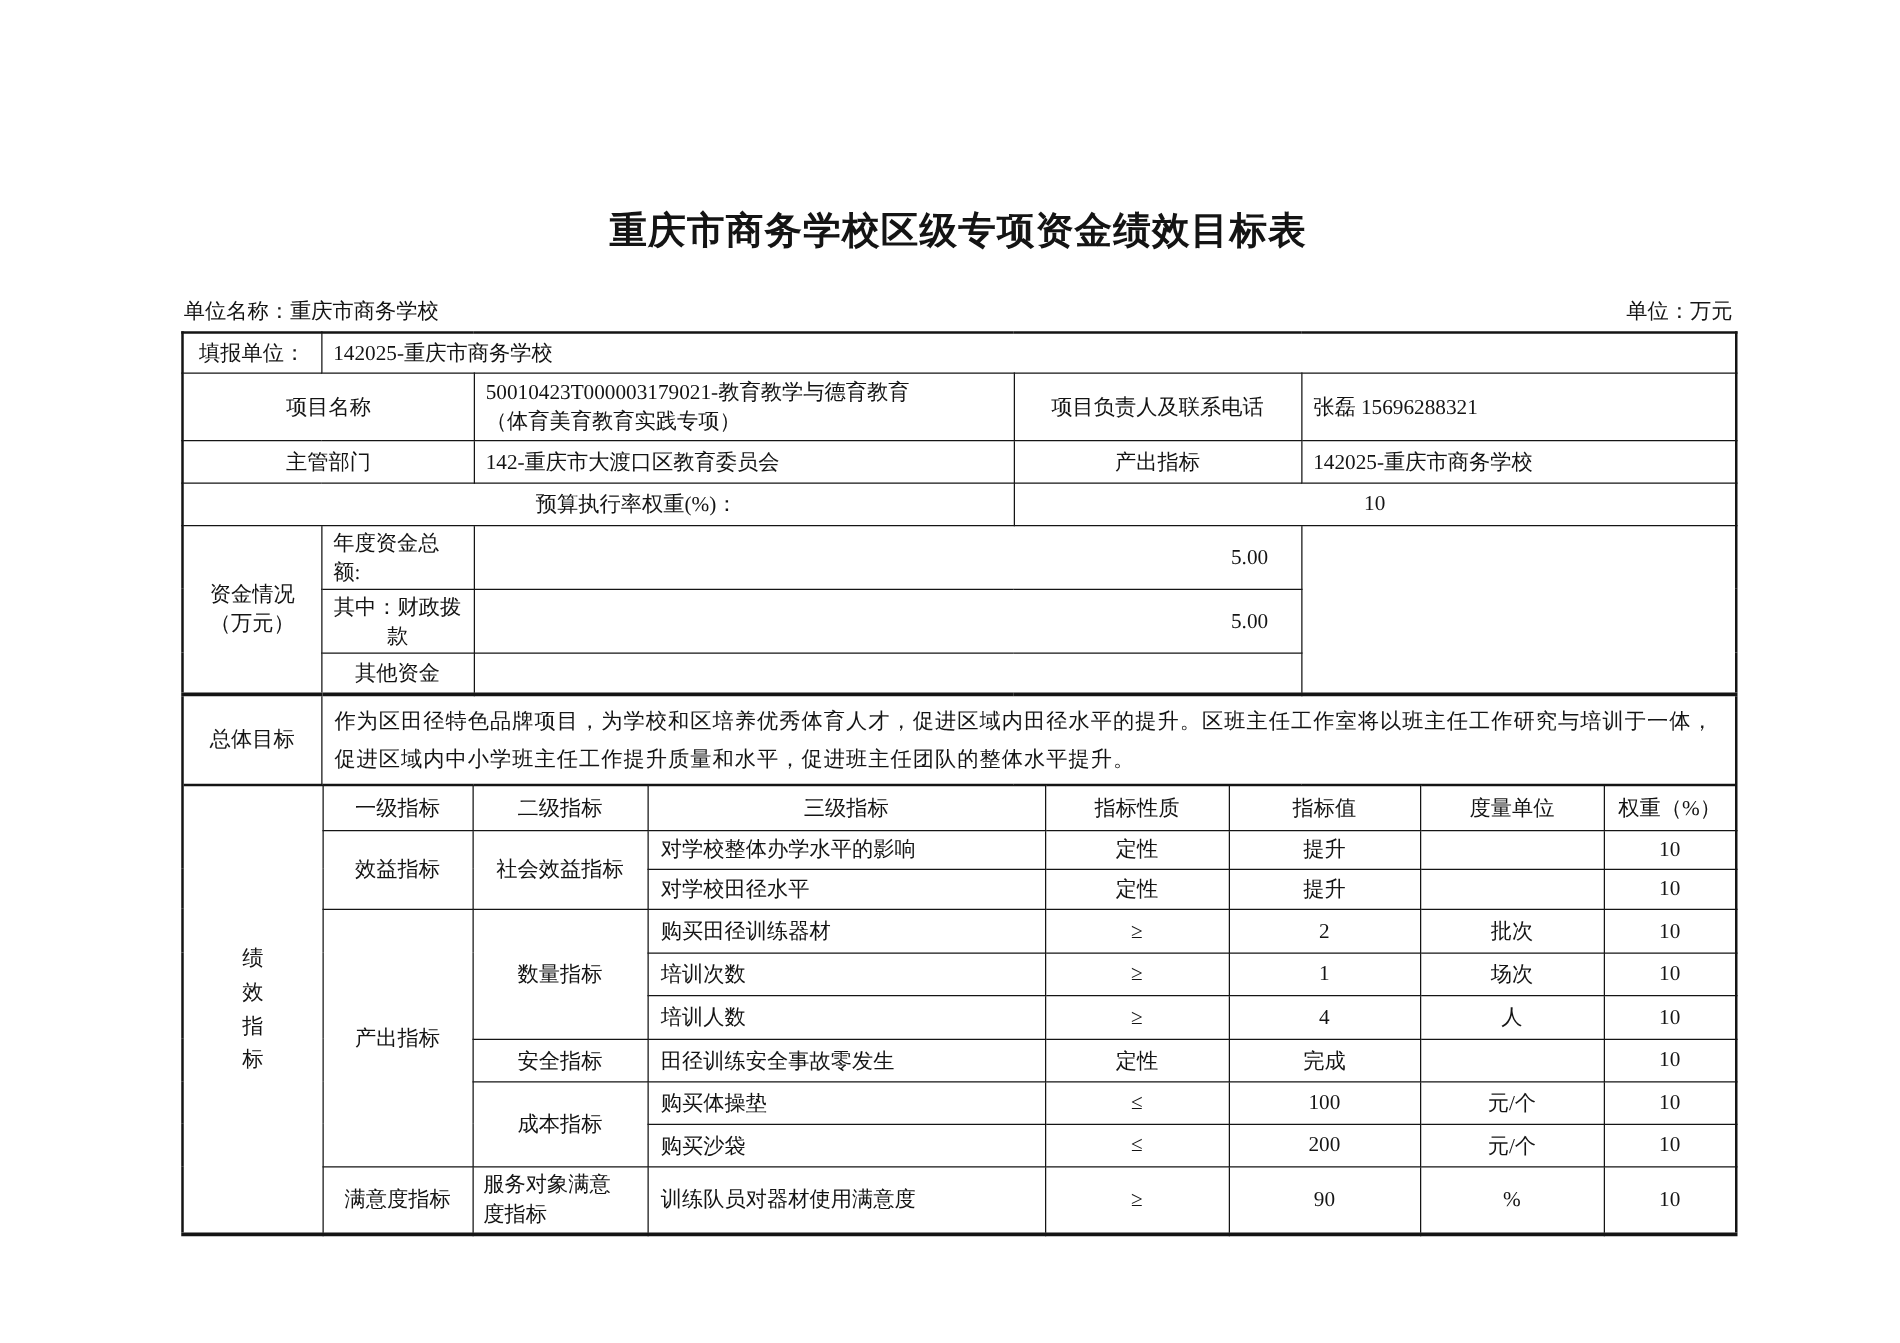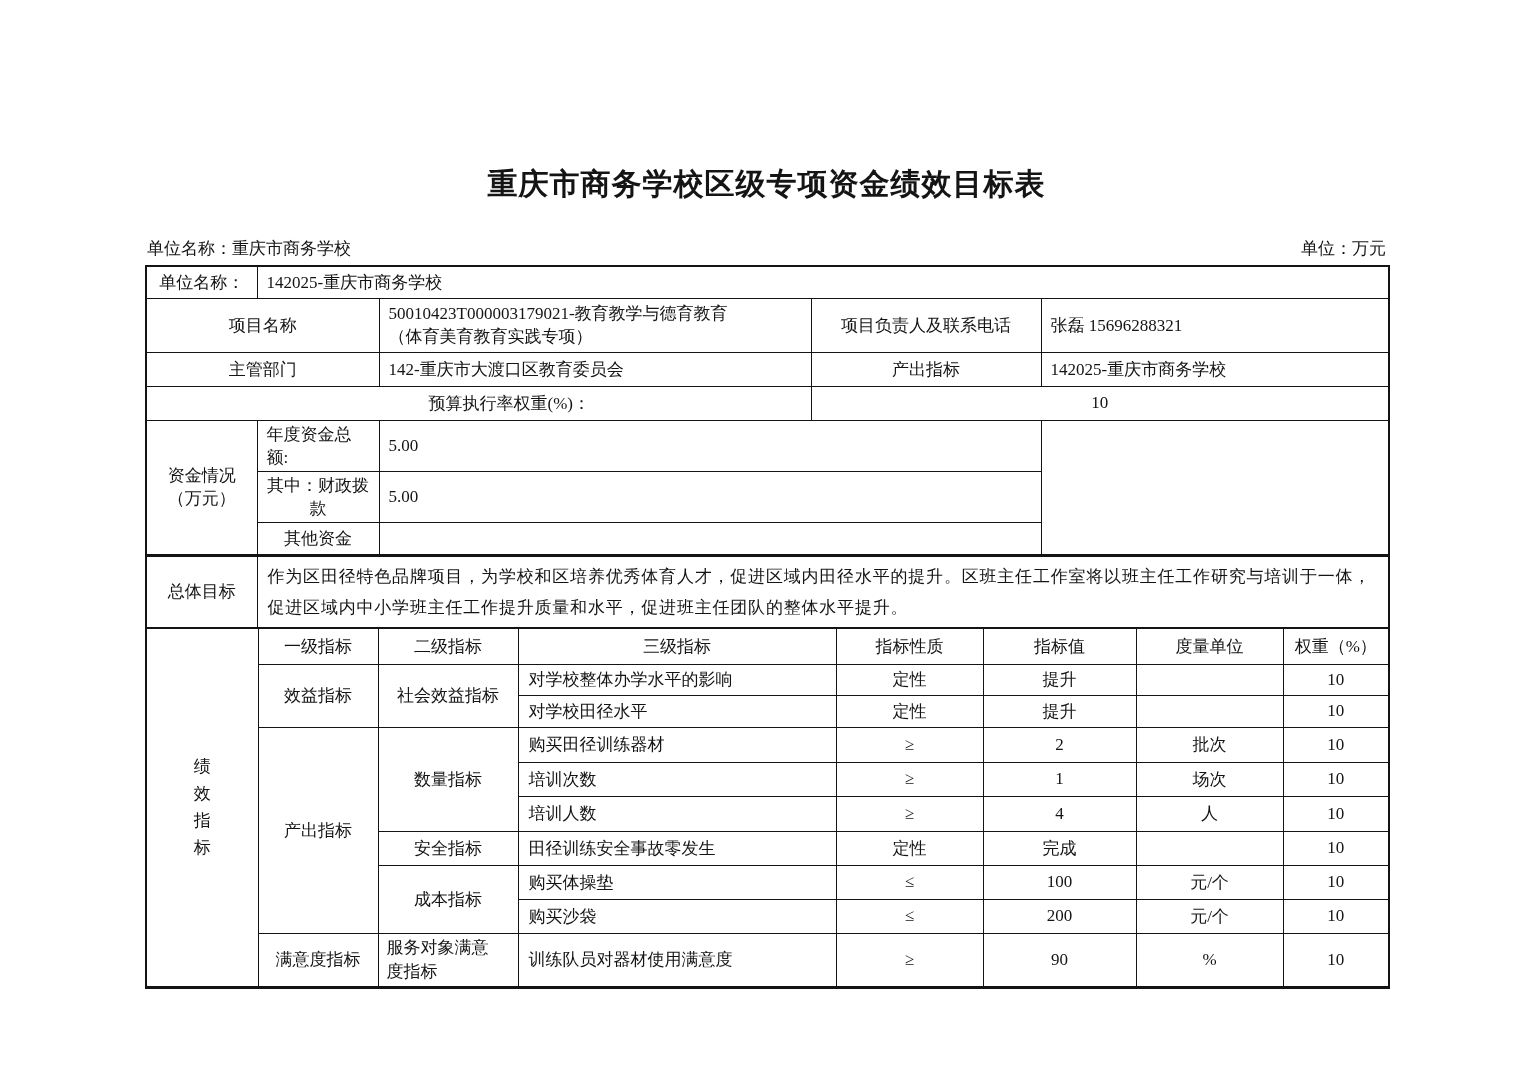--- a/index.html
+++ b/index.html
@@ -35,21 +35,21 @@
     font-size:17px;
     font-weight:normal;
     padding:2px 9px;
     vertical-align:middle;
     overflow:hidden;
   }
   .tbl-part1 { border-left:2px solid #141414; border-right:2px solid #141414; border-top:2px solid #141414; }
   .tbl-part2 { border-left:2px solid #141414; border-right:2px solid #141414; border-bottom:3px solid #141414; }
   .center { text-align:center; }
   .left   { text-align:left; }
-  .right  { text-align:left; padding-right:26px; }
+  .right  { text-align:right; padding-right:26px; }
   .pre    { white-space:pre-line; }
   .goal-top td { border-top:3px solid #141414; }
   .goal-text {
     letter-spacing:0.8px;
     line-height:31px;
     padding:4px 10px;
   }
   .budget-label { text-align:center; padding-left:70px; }
   .vlabel {
     white-space:pre-line;
@@ -85,21 +85,21 @@
   <table class="tbl-part1">
     <colgroup>
       <col style="width:111px">
         <col style="width:122px">
         <col style="width:432px">
       <col style="width:230px">
         <col style="width:348px">
     </colgroup>
     <tbody>
         <tr class="h32">
-      <td class="center">单位名称：</td>
+      <td class="center">填报单位：</td>
       <td class="left" colspan="4">142025-重庆市商务学校</td>
     </tr>
     <tr class="h54">
       <td class="center" colspan="2">项目名称</td>
       <td class="left pre">50010423T000003179021-教育教学与德育教育
 （体育美育教育实践专项）</td>
       <td class="center">项目负责人及联系电话</td>
       <td class="left">张磊 15696288321</td>
     </tr>
     <tr class="h34">

